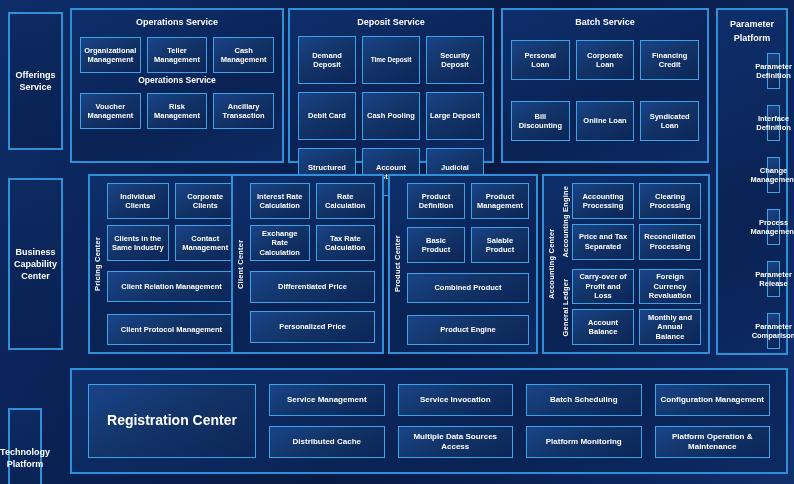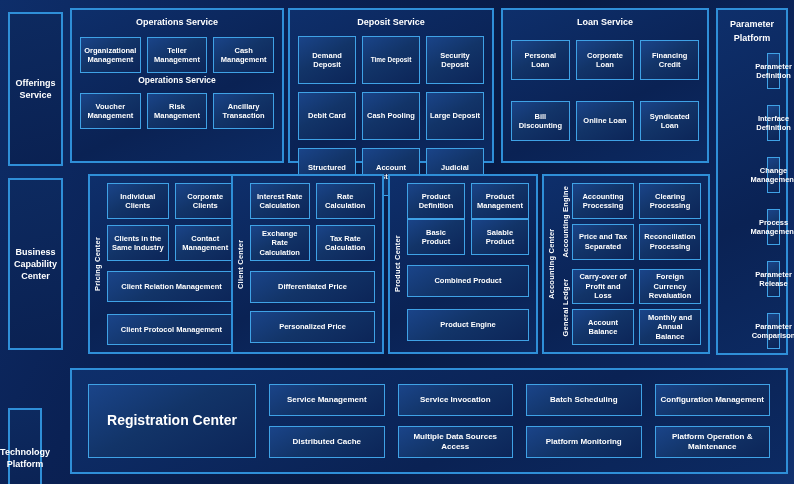--- a/index.html
+++ b/index.html
@@ -52,21 +52,21 @@
   .techpanel { display:flex; gap:13px; padding:14px 16px; }
   .techcol { flex:1; display:flex; flex-direction:column; gap:10px; }
   .techbox { flex:1; font-size:8px; }
   .regbox { width:168px; font-size:14px; flex:none; }
 </style>
 </head>
 <body>
 
 <div class="stage">
 
-  <div class="railbox" style="left:8px; top:12px; width:55px; height:154px;">Offerings Service</div>
+  <div class="railbox" style="left:8px; top:12px; width:55px; height:138px;">Offerings Service</div>
   <div class="railbox" style="left:8px; top:178px; width:55px; height:172px;">Business Capability Center</div>
   <div class="railbox" style="left:8px; top:368px; width:34px; height:100px;margin-top:40px;">Technology Platform</div>
 
   <div class="panel" style="left:70px; top:8px; width:214px; height:155px;">
     <div class="ptitle">Operations Service</div>
     <div class="grid3" style="margin-top:10px;">
       <div class="box h36">Organizational Management</div>
       <div class="box h36">Teller Management</div>
       <div class="box h36">Cash Management</div>
     </div>
@@ -87,21 +87,21 @@
       <div class="box h34">Debit Card</div>
       <div class="box h34">Cash Pooling</div>
       <div class="box h34">Large Deposit</div>
       <div class="box h34">Structured Deposit</div>
       <div class="box h34">Account Restriction</div>
       <div class="box h34">Judicial Investigation</div>
     </div>
   </div>
 
   <div class="panel" style="left:501px; top:8px; width:208px; height:155px;">
-    <div class="ptitle">Loan Service</div>
+    <div class="ptitle">Batch Service</div>
     <div class="grid3" style="margin-top:13px;">
       <div class="box h40">Personal Loan</div>
       <div class="box h40">Corporate Loan</div>
       <div class="box h40">Financing Credit</div>
     </div>
     <div class="grid3" style="margin-top:21px;">
       <div class="box h40">Bill Discounting</div>
       <div class="box h40">Online Loan</div>
       <div class="box h40">Syndicated Loan</div>
     </div>
@@ -157,21 +157,21 @@
   </div>
 
   <div class="panel" style="left:388px; top:174px; width:150px; height:180px;">
     <div class="vwrap">
       <div class="vlabel">Product Center</div>
       <div class="midcontent">
         <div class="grid2">
           <div class="box h36">Product Definition</div>
           <div class="box h36">Product Management</div>
         </div>
-        <div class="grid2" style="margin-top:0;">
+        <div class="grid2" style="margin-top:8px;">
           <div class="box h36">Basic Product</div>
           <div class="box h36">Salable Product</div>
         </div>
         <div class="box wide">Combined Product</div>
         <div class="box wide" style="margin-top:12px;">Product Engine</div>
       </div>
     </div>
   </div>
 
   <div class="panel" style="left:542px; top:174px; width:168px; height:180px;">

